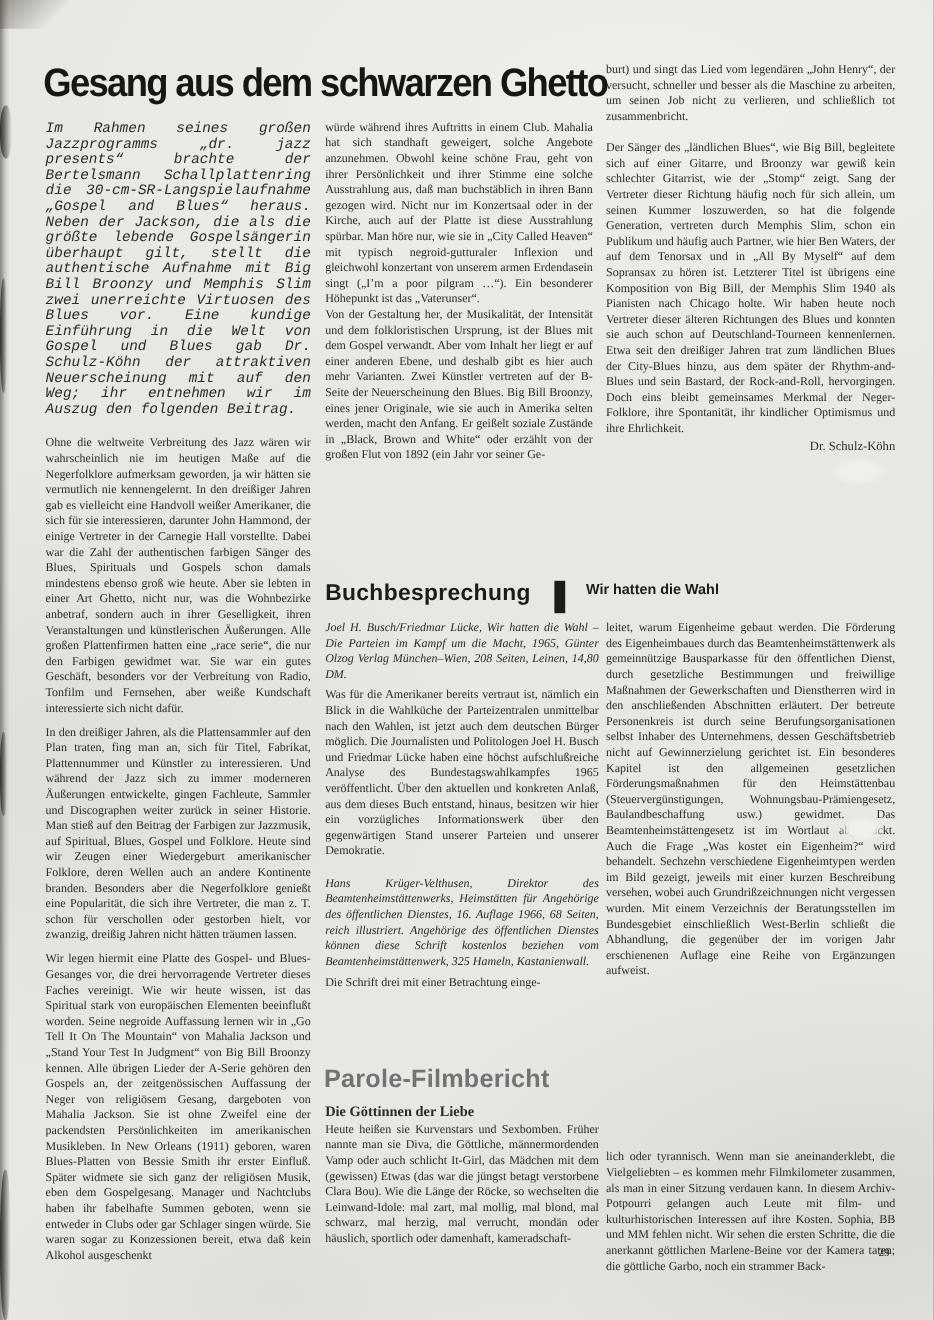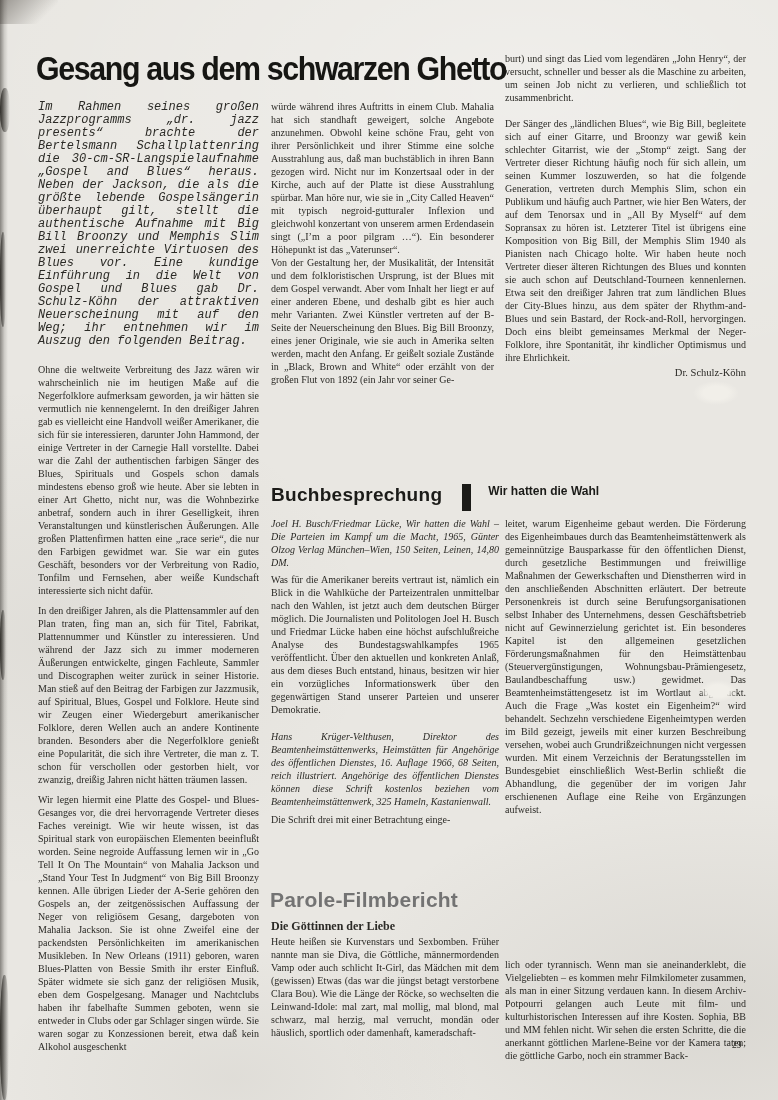--- a/index.html
+++ b/index.html
@@ -115,21 +115,21 @@
     <p class="signature">Dr. Schulz-Köhn</p>
   </div>
 
   <div class="book-head">
     <span class="section-head">Buchbesprechung</span>
     <span class="head-bar"></span>
     <span class="head-sub">Wir hatten die Wahl</span>
   </div>
 
   <div class="col" id="book-col-left">
-    <p class="bib b1">Joel H. Busch/Friedmar Lücke, Wir hatten die Wahl – Die Parteien im Kampf um die Macht, 1965, Günter Olzog Verlag München–Wien, 150 Seiten, Leinen, 14,80 DM.</p>
+    <p class="bib b1">Joel H. Busch/Friedmar Lücke, Wir hatten die Wahl – Die Parteien im Kampf um die Macht, 1965, Günter Olzog Verlag München–Wien, 208 Seiten, Leinen, 14,80 DM.</p>
     <p class="book-body1">Was für die Amerikaner bereits vertraut ist, nämlich ein Blick in die Wahlküche der Parteizentralen unmittelbar nach den Wahlen, ist jetzt auch dem deutschen Bürger möglich. Die Journalisten und Politologen Joel H. Busch und Friedmar Lücke haben eine höchst aufschlußreiche Analyse des Bundestagswahlkampfes 1965 veröffentlicht. Über den aktuellen und konkreten Anlaß, aus dem dieses Buch entstand, hinaus, besitzen wir hier ein vorzügliches Informationswerk über den gegenwärtigen Stand unserer Parteien und unserer Demokratie.</p>
     <p class="bib b2">Hans Krüger-Velthusen, Direktor des Beamtenheimstättenwerks, Heimstätten für Angehörige des öffentlichen Dienstes, 16. Auflage 1966, 68 Seiten, reich illustriert. Angehörige des öffentlichen Dienstes können diese Schrift kostenlos beziehen vom Beamtenheimstättenwerk, 325 Hameln, Kastanienwall.</p>
     <p>Die Schrift drei mit einer Betrachtung einge-</p>
   </div>
 
   <div class="col" id="book-col-right">
     <p>leitet, warum Eigenheime gebaut werden. Die Förderung des Eigenheimbaues durch das Beamtenheimstättenwerk als gemeinnützige Bausparkasse für den öffentlichen Dienst, durch gesetzliche Bestimmungen und freiwillige Maßnahmen der Gewerkschaften und Dienstherren wird in den anschließenden Abschnitten erläutert. Der betreute Personenkreis ist durch seine Berufungsorganisationen selbst Inhaber des Unternehmens, dessen Geschäftsbetrieb nicht auf Gewinnerzielung gerichtet ist. Ein besonderes Kapitel ist den allgemeinen gesetzlichen Förderungsmaßnahmen für den Heimstättenbau (Steuervergünstigungen, Wohnungsbau-Prämiengesetz, Baulandbeschaffung usw.) gewidmet. Das Beamtenheimstättengesetz ist im Wortlaut abgedruckt. Auch die Frage „Was kostet ein Eigenheim?“ wird behandelt. Sechzehn verschiedene Eigenheimtypen werden im Bild gezeigt, jeweils mit einer kurzen Beschreibung versehen, wobei auch Grundrißzeichnungen nicht vergessen wurden. Mit einem Verzeichnis der Beratungsstellen im Bundesgebiet einschließlich West-Berlin schließt die Abhandlung, die gegenüber der im vorigen Jahr erschienenen Auflage eine Reihe von Ergänzungen aufweist.</p>
   </div>
 
   <div class="film-head">Parole-Filmbericht</div>

